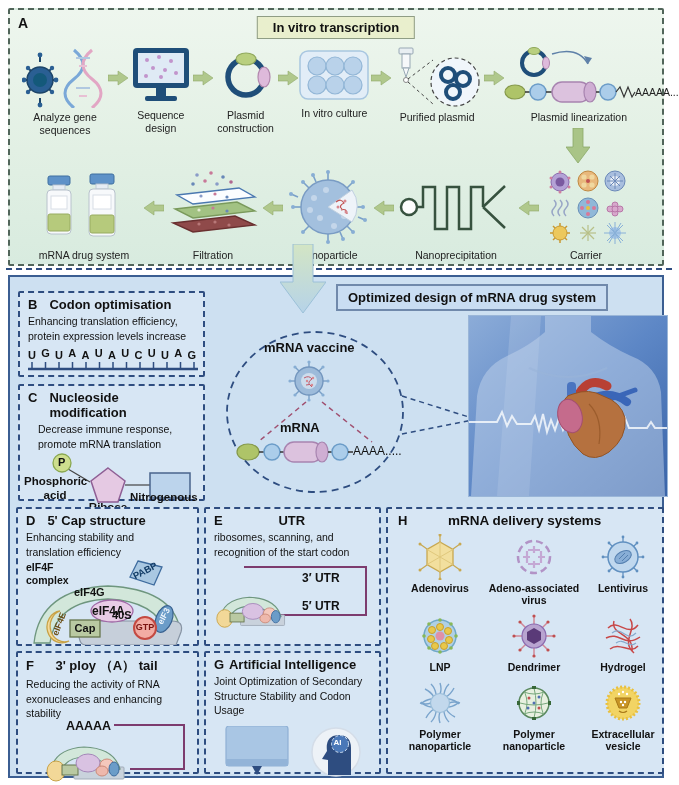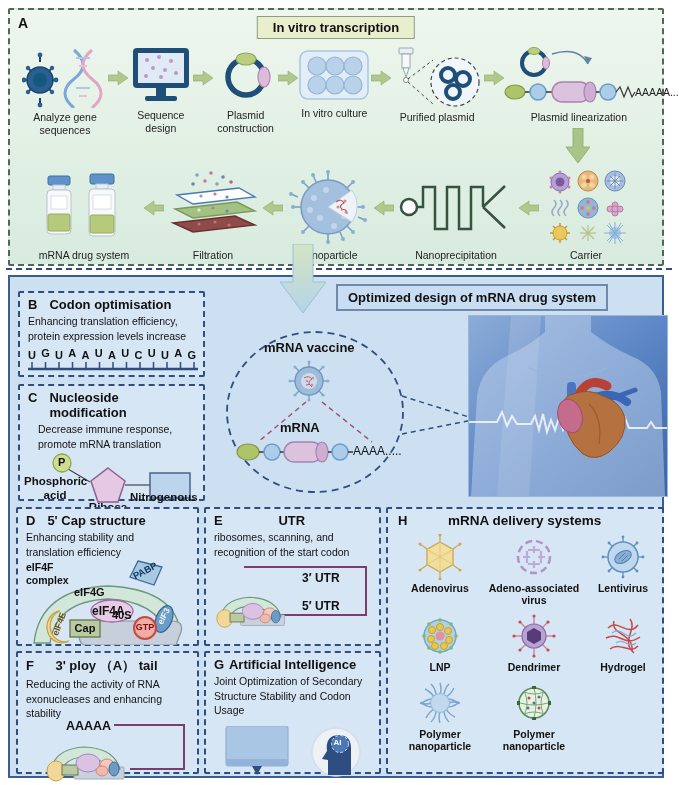--- a/index.html
+++ b/index.html
@@ -896,17 +896,33 @@
           <g fill="#386838">
               <rect x="21" y="6" width="4" height="3"></rect>
               <rect x="21" y="37" width="4" height="3"></rect>
               <rect x="6" y="21" width="3" height="4"></rect>
               <rect x="37" y="21" width="3" height="4"></rect>
             </g>
         </svg>
         <div class="hlabel">Polymer nanoparticle</div>
       </div>
 
+      <div class="hcell">
+        <svg width="46" height="46">
+          <circle cx="23" cy="23" r="16" fill="#f2d464" stroke="#e8c040" stroke-width="3" stroke-dasharray="2,2"></circle>
+          <polygon points="15,18 31,18 27,28 19,28" fill="#c89424" stroke="#a87818"></polygon>
+          <g fill="#fff">
+              <circle cx="19" cy="14" r="1.2"></circle>
+              <circle cx="23" cy="12" r="1.2"></circle>
+              <circle cx="27" cy="14" r="1.2"></circle>
+              <circle cx="21" cy="22" r="1.2"></circle>
+              <circle cx="25" cy="22" r="1.2"></circle>
+              <circle cx="23" cy="25" r="1.2"></circle>
+            </g>
+          <path d="M19,31 q4,3 8,0" fill="none" stroke="#a87818" stroke-width="1.2"></path>
+        </svg>
+        <div class="hlabel">Extracellular vesicle</div>
+      </div>
 
     </div>
   </div>
 
 </div>
 
 </body></html>

